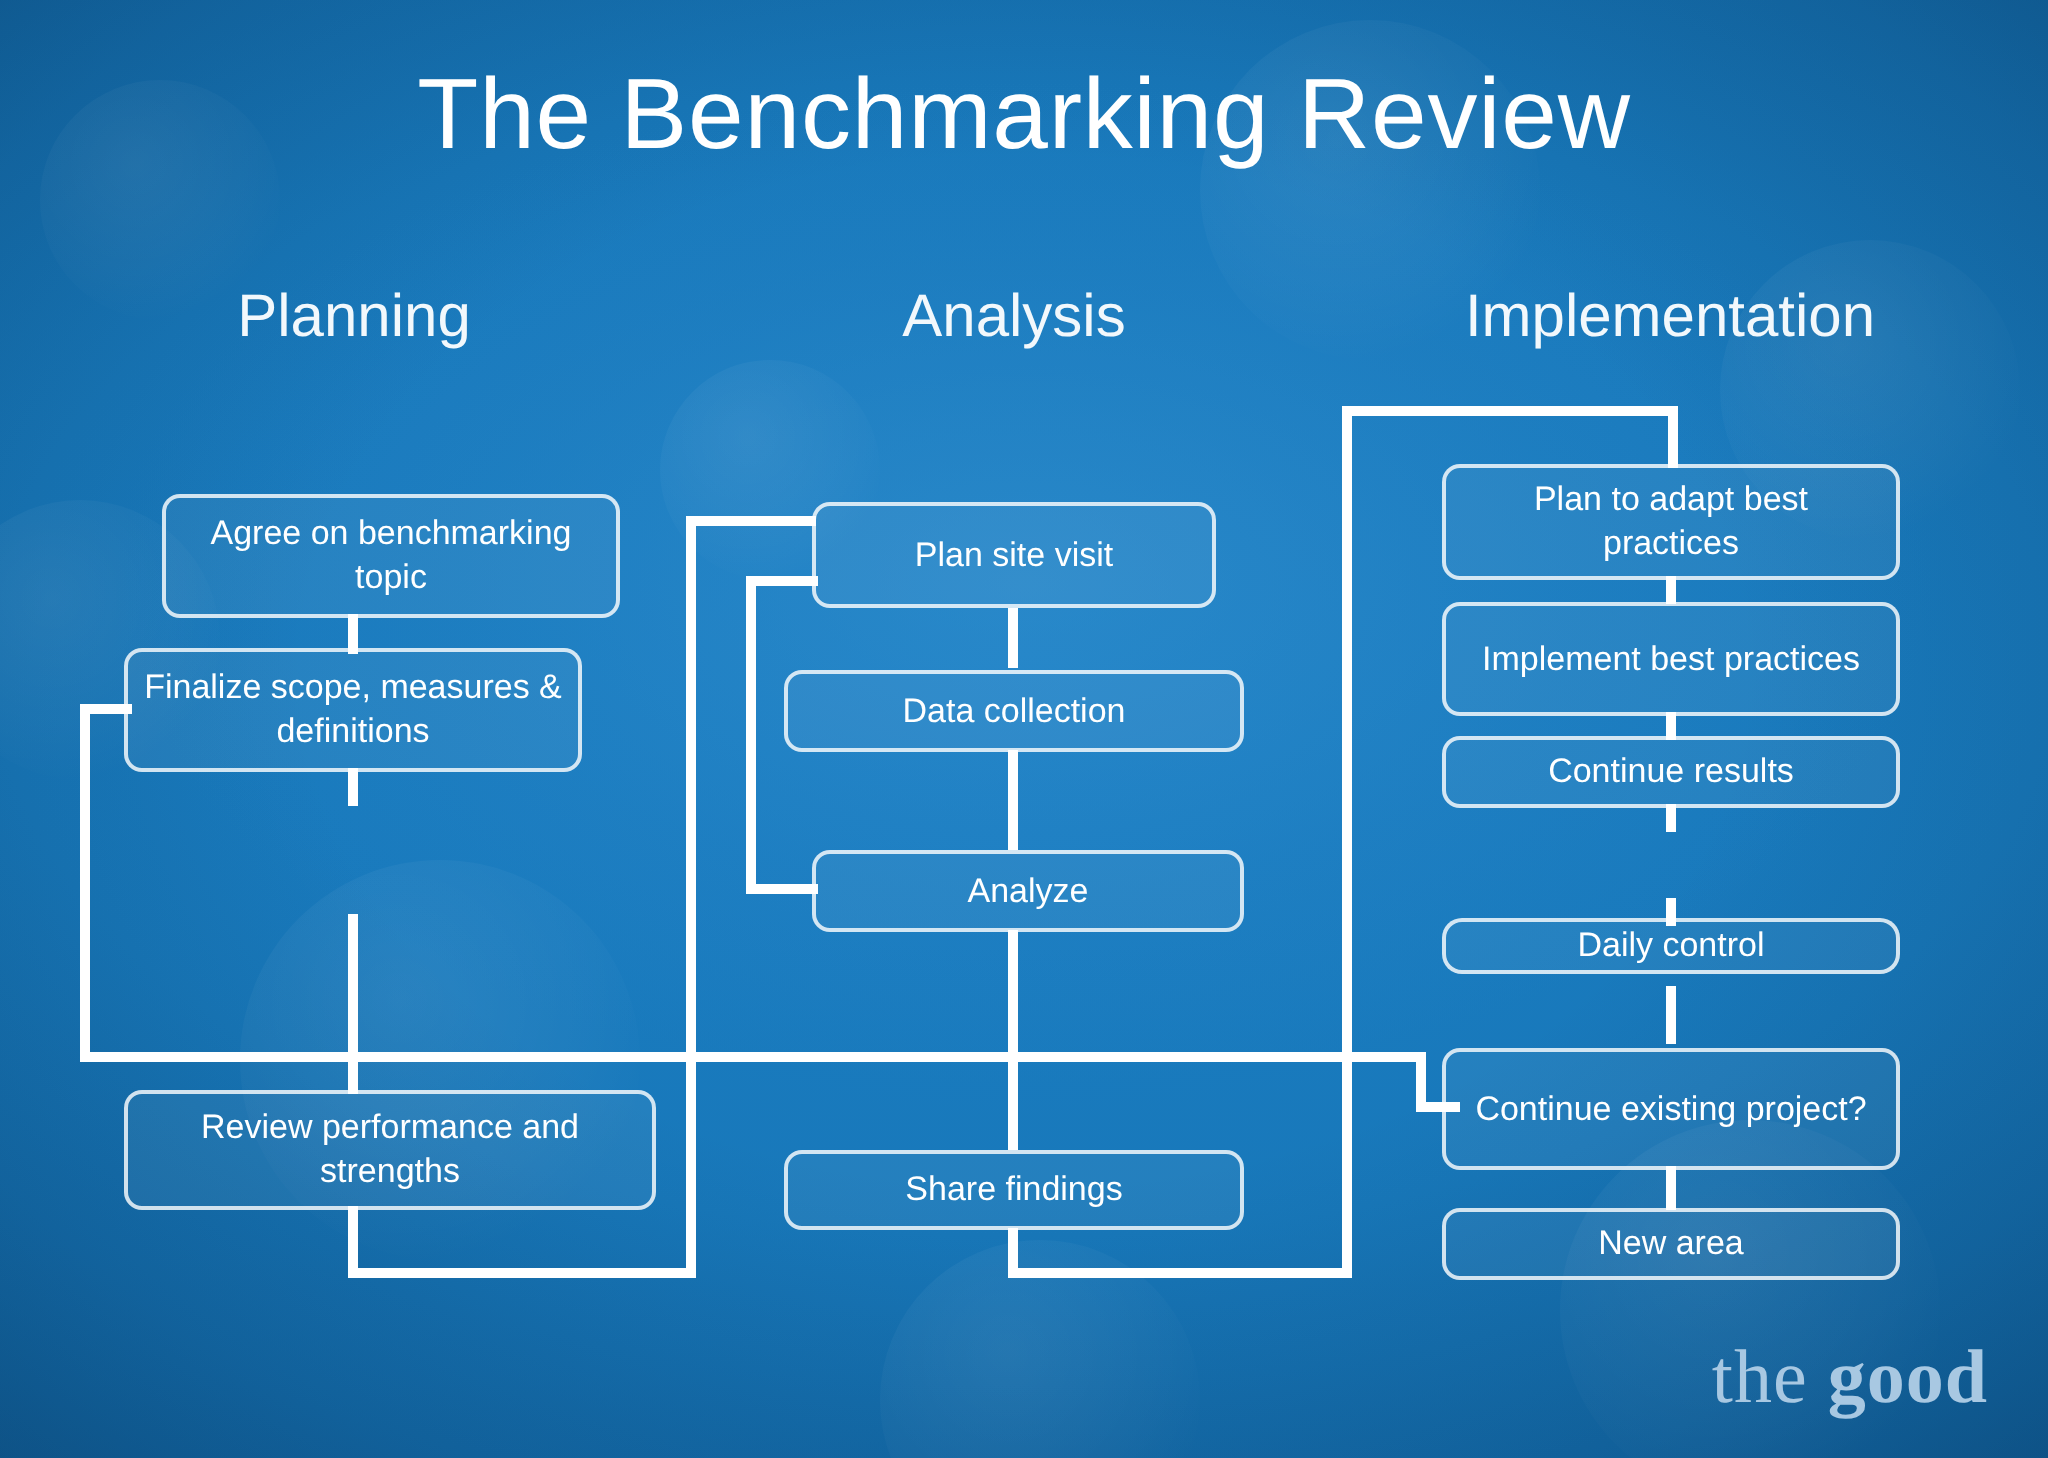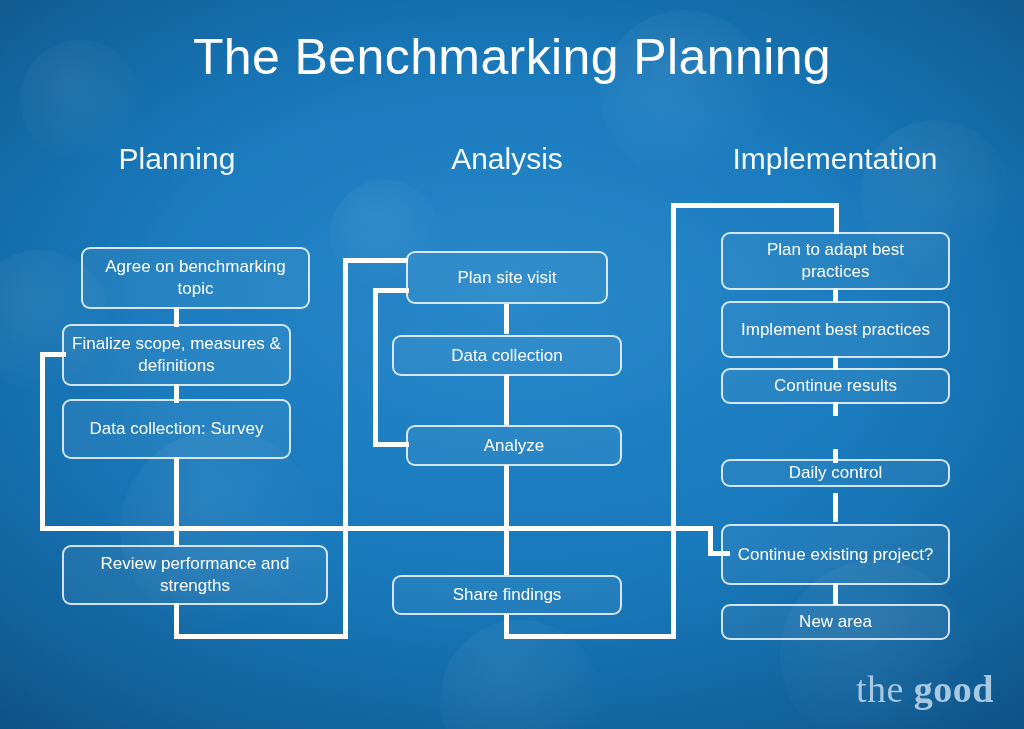--- a/index.html
+++ b/index.html
@@ -99,21 +99,21 @@
   <div class="blob" style="left:600px; top:10px; width:170px; height:170px;"></div>
   <div class="blob" style="left:860px; top:120px; width:150px; height:150px;"></div>
   <div class="blob" style="left:120px; top:430px; width:200px; height:200px;"></div>
   <div class="blob" style="left:440px; top:620px; width:160px; height:160px;"></div>
   <div class="blob" style="left:780px; top:560px; width:190px; height:190px;"></div>
   <div class="blob" style="left:330px; top:180px; width:110px; height:110px;"></div>
   <div class="blob" style="left:-30px; top:250px; width:140px; height:140px;"></div>
 
   <div class="vignette"></div>
 
-  <div class="title">The Benchmarking Planning</div>
+  <div class="title">The Benchmarking Review</div>
 
   <div class="col-head" style="left:57px; top:142px; width:240px;">Planning</div>
   <div class="col-head" style="left:387px; top:142px; width:240px;">Analysis</div>
   <div class="col-head" style="left:700px; top:142px; width:270px;">Implementation</div>
 
   <div class="line" style="left:174px; top:307px; width:5px; height:20px;"></div>
   <div class="line" style="left:174px; top:384px; width:5px; height:19px;"></div>
   <div class="line" style="left:174px; top:457px; width:5px; height:71px;"></div>
   <div class="line" style="left:174px; top:528px; width:5px; height:19px;"></div>
   <div class="line" style="left:174px; top:603px; width:5px; height:36px;"></div>
@@ -149,32 +149,31 @@
 
   <div class="line" style="left:833px; top:288px; width:5px; height:14px;"></div>
   <div class="line" style="left:833px; top:356px; width:5px; height:14px;"></div>
   <div class="line" style="left:833px; top:402px; width:5px; height:14px;"></div>
   <div class="line" style="left:833px; top:449px; width:5px; height:14px;"></div>
   <div class="line" style="left:833px; top:493px; width:5px; height:29px;"></div>
   <div class="line" style="left:833px; top:583px; width:5px; height:22px;"></div>
 
   <div class="node" style="left:62px; top:247px; width:229px; height:62px;margin-left:19px;">Agree on benchmarking topic</div>
   <div class="node" style="left:62px; top:324px; width:229px; height:62px;">Finalize scope, measures &amp; definitions</div>
-  <div class="node" style="left:62px; top:399px; width:229px; height:60px;">Data collection: Survey</div>
   <div class="node" style="left:62px; top:545px; width:266px; height:60px;">Review performance and strengths</div>
 
   <div class="node" style="left:406px; top:251px; width:202px; height:53px;">Plan site visit</div>
   <div class="node" style="left:392px; top:335px; width:230px; height:41px;">Data collection</div>
   <div class="node" style="left:406px; top:425px; width:216px; height:41px;">Analyze</div>
   <div class="node" style="left:392px; top:575px; width:230px; height:40px;">Share findings</div>
 
   <div class="node" style="left:721px; top:232px; width:229px; height:58px;">Plan to adapt best practices</div>
   <div class="node" style="left:721px; top:301px; width:229px; height:57px;">Implement best practices</div>
   <div class="node" style="left:721px; top:368px; width:229px; height:36px;">Continue results</div>
-  <div class="node" style="left:721px; top:459px; width:229px; height:27px;">Daily control</div>
+  <div class="node" style="left:721px; top:459px; width:229px; height:27px;border-radius:10px;">Daily control</div>
   <div class="node" style="left:721px; top:524px; width:229px; height:61px;">Continue existing project?</div>
   <div class="node" style="left:721px; top:604px; width:229px; height:36px;">New area</div>
 
   <div class="logo">
     <span class="lg-the">the </span><span class="lg-good">good</span>
   </div>
 
 </div>
 
 </body></html>

